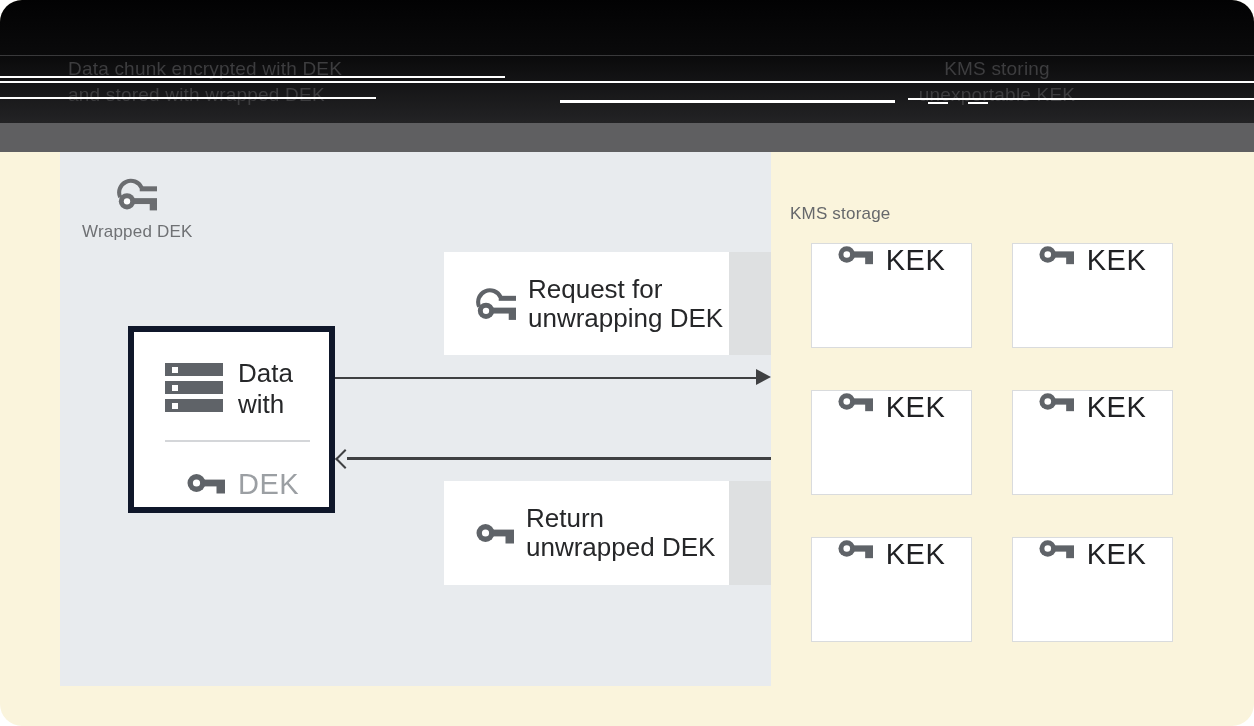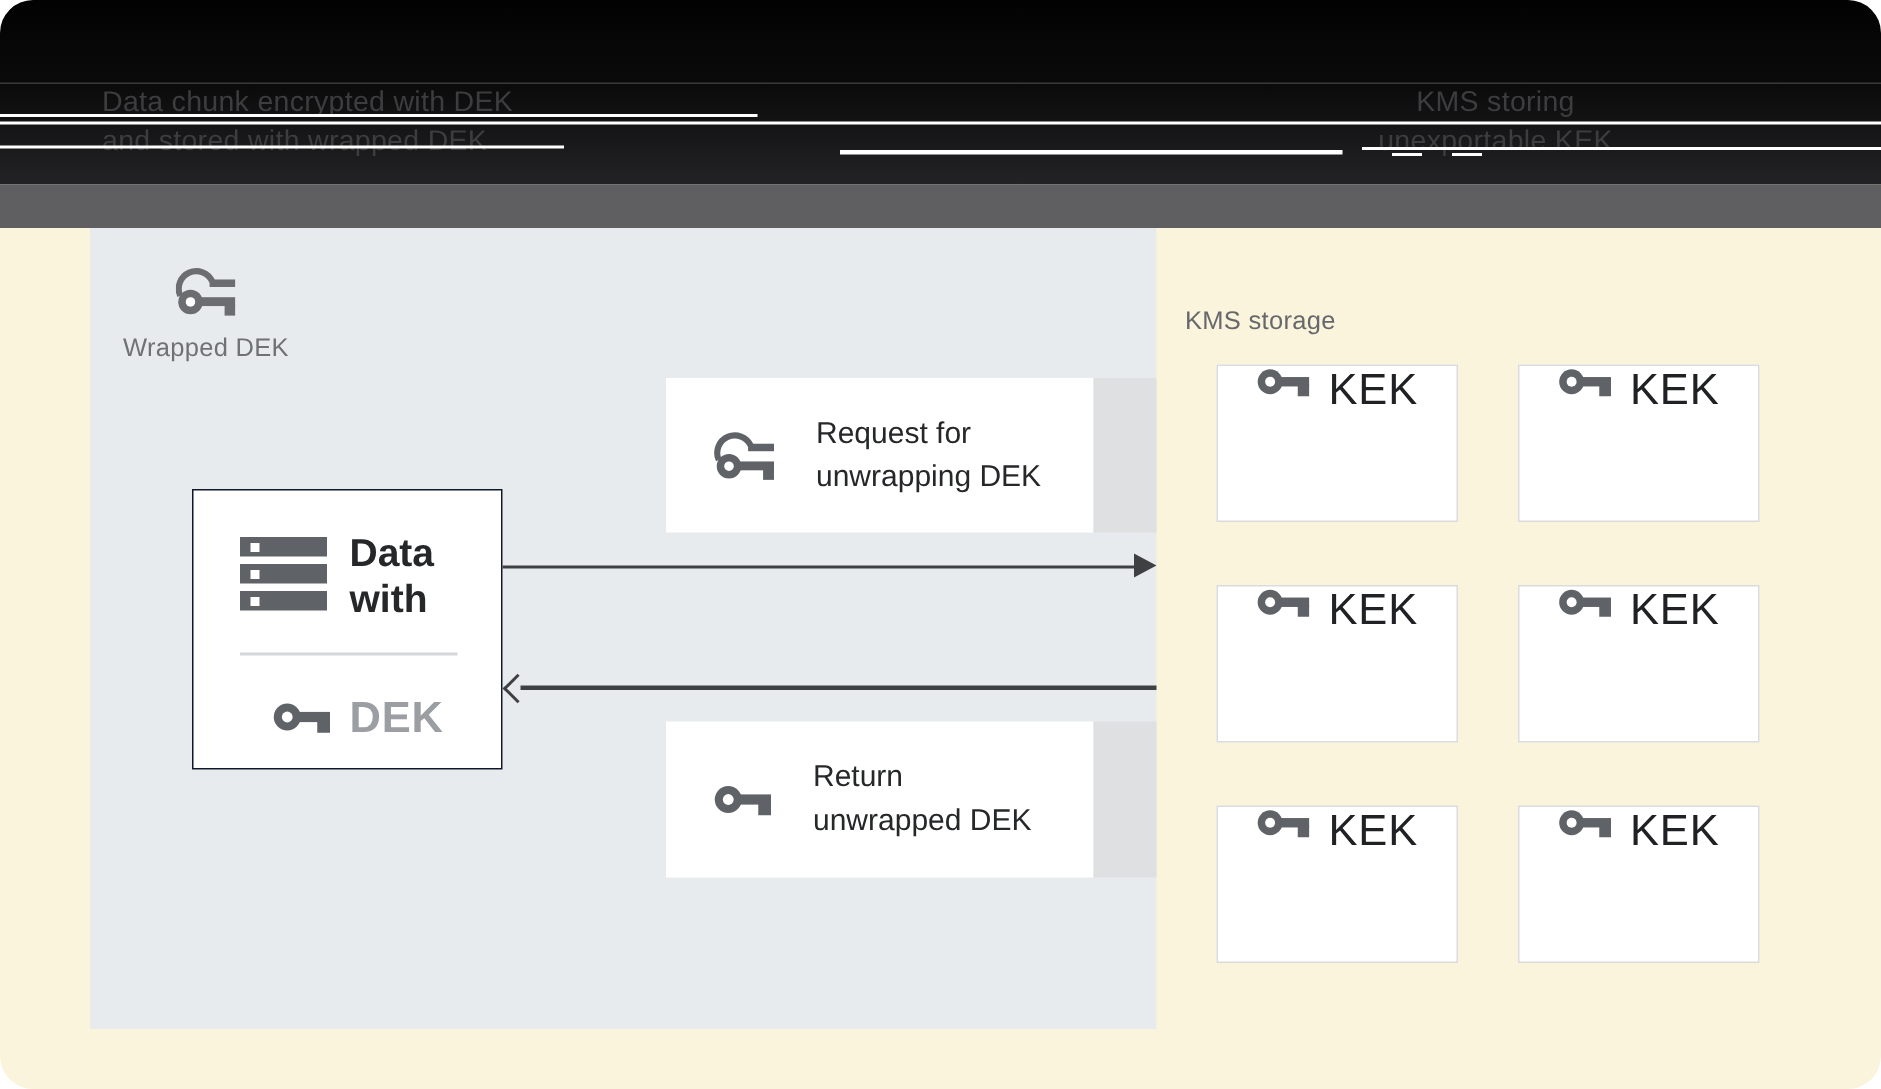--- a/index.html
+++ b/index.html
@@ -19,32 +19,32 @@
   .hairline{position:absolute;background:#fff;z-index:5;}
   .hairline.dark{background:#39393B;}
   
   .wrapped-panel{position:absolute;left:60px;top:152px;width:711px;height:534px;background:#E8EBEE;}
   .panel-label{position:absolute;display:flex;align-items:center;gap:11px;flex-direction:column;}
   .panel-label .txt{font-size:17px;color:#6F7174;letter-spacing:.2px;}
   .wrapped-label{left:82px;top:178px;}
   .kms-label{left:790px;top:184px;margin-top:20px;}
   .kms-label .txt{color:#66686B;}
   
-  .data-chunk-box{position:absolute;left:128px;top:326px;width:207px;height:187px;background:#fff;border:1px solid #0f172a;box-sizing:border-box;font-weight:bold;}
+  .data-chunk-box{position:absolute;left:128px;top:326px;width:207px;height:187px;background:#fff;border:6px solid #0f172a;box-sizing:border-box;}
   .storage-icon{position:absolute;left:31px;top:31px;width:58px;height:49px;display:flex;flex-direction:column;justify-content:space-between;}
   .storage-bar{position:relative;height:13px;background:#5F6368;}
   .storage-bar:after{content:"";position:absolute;left:7px;top:3.5px;width:6px;height:6px;background:#fff;}
   .dc-title{position:absolute;left:104px;top:26px;font-size:26px;line-height:31px;color:#262729;}
   .dc-divider{position:absolute;left:31px;top:108px;width:145px;height:1.5px;background:#D4D6D9;}
   .dc-key{position:absolute;left:53px;top:140px;width:38px;height:22px;color:#5F6368;}
   .dc-dek{position:absolute;left:104px;top:136px;font-size:29px;color:#9B9FA3;letter-spacing:.5px;}
   .msg-box{position:absolute;width:285px;height:103px;background:#fff;display:flex;align-items:center;}
   .msg-box .wkey{width:40px;height:34px;color:#5F6368;margin-left:32px;flex:none;}
   .msg-box .key{width:38px;height:22px;color:#5F6368;margin-left:32px;flex:none;}
-  .msg-text{margin-left:28px;font-size:20px;line-height:29px;color:#262729;}
+  .msg-text{margin-left:12px;font-size:26px;line-height:29px;color:#262729;}
   .request-box{left:444px;top:252px;}
   .return-box{left:444px;top:481px;height:104px;}
   .shadow-strip{position:absolute;width:42px;background:#DEE0E1;}
   .strip-request{left:729px;top:252px;height:103px;}
   .strip-return{left:729px;top:481px;height:104px;}
   
   .arrow-line{position:absolute;height:2.5px;background:#3F4042;}
   .arrow-head-right{position:absolute;left:756px;top:369px;width:0;height:0;
     border-top:8.5px solid transparent;border-bottom:8.5px solid transparent;border-left:15px solid #3F4042;}
   .arrow-head-left{position:absolute;left:338px;top:451.5px;width:12px;height:12px;

